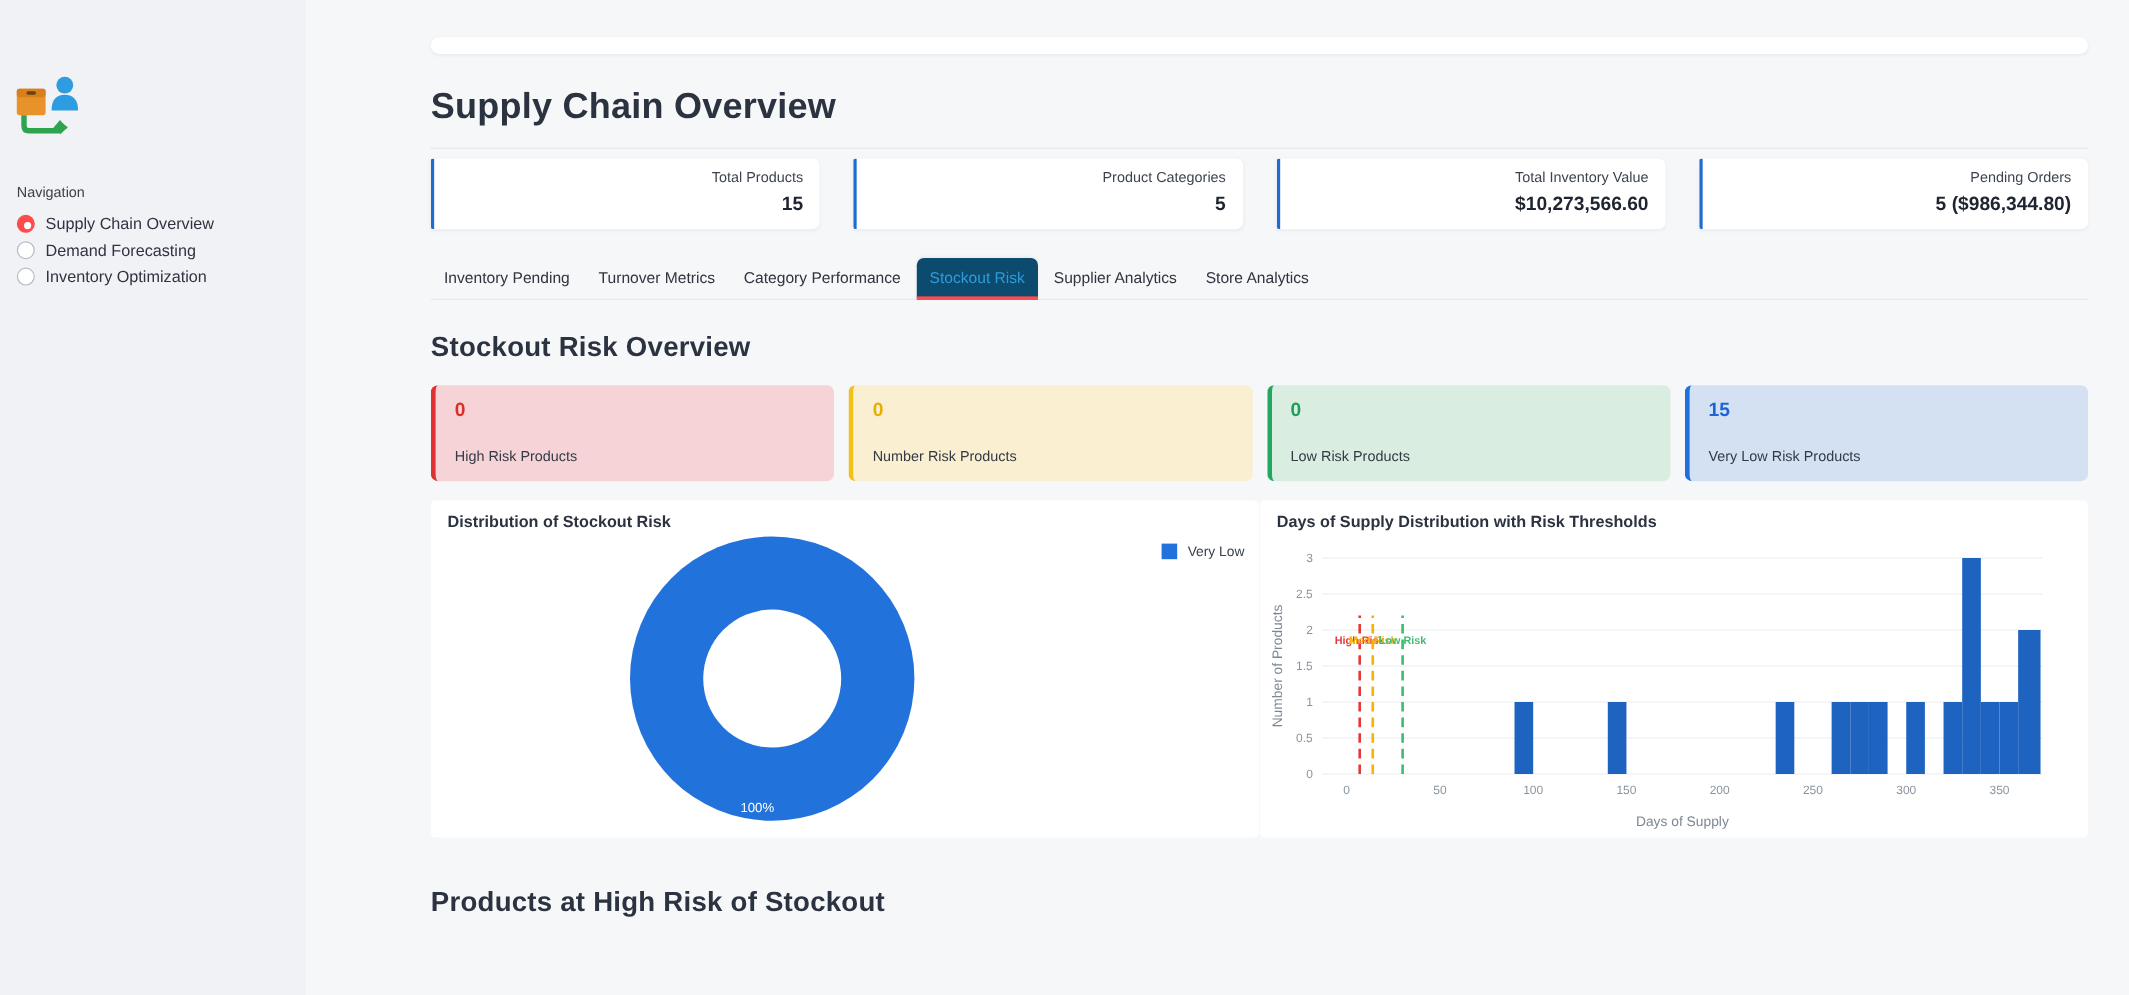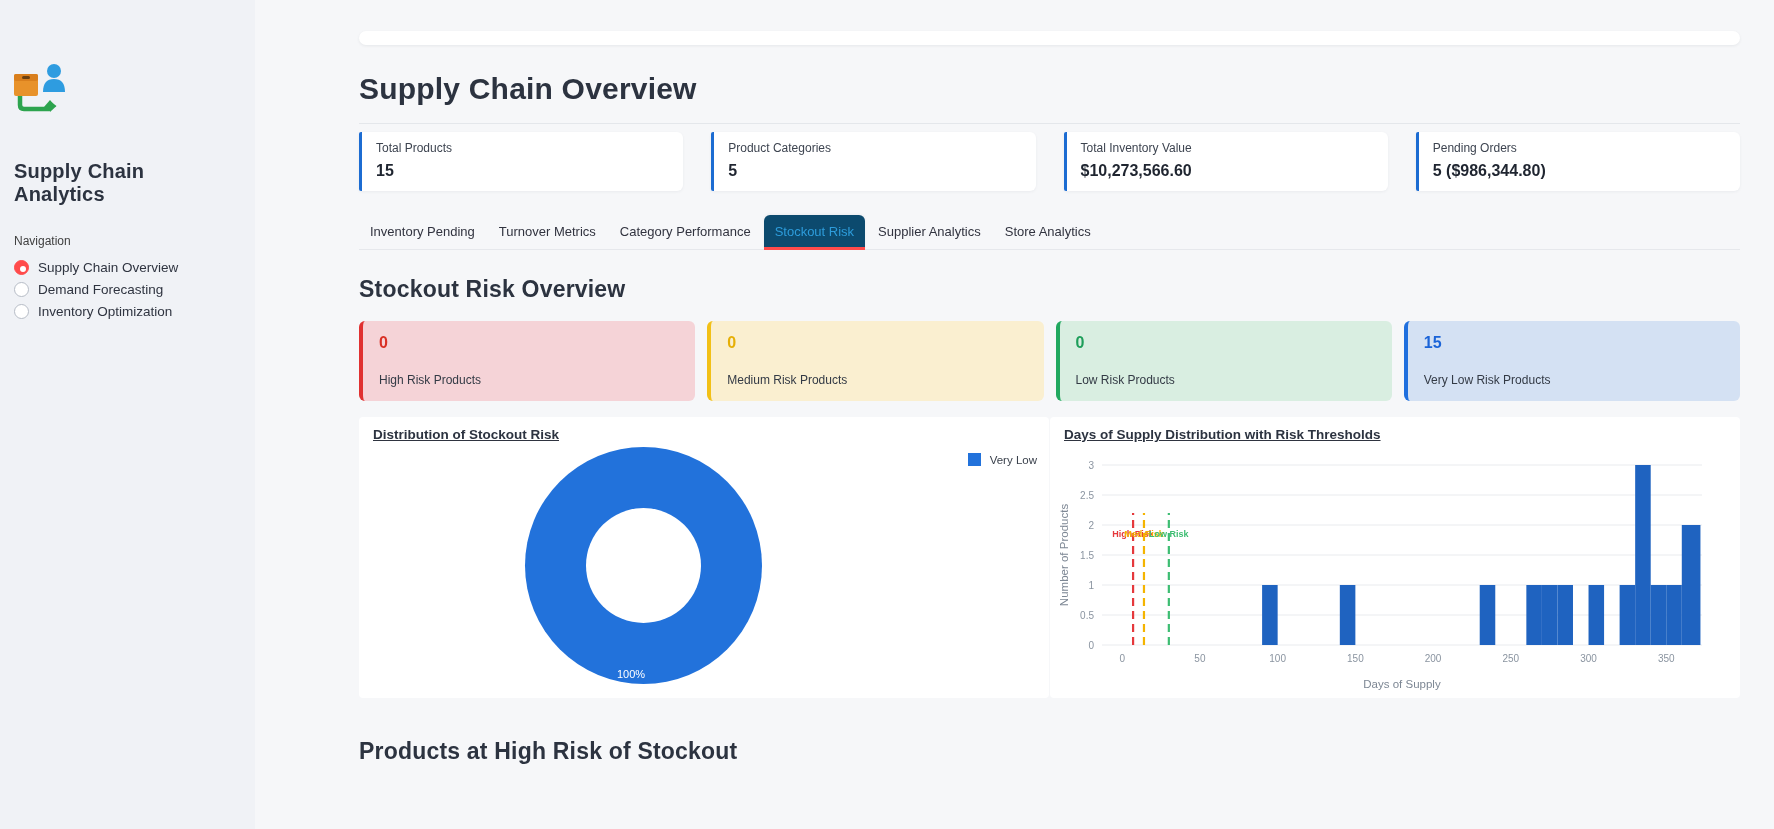--- a/index.html
+++ b/index.html
@@ -34,21 +34,21 @@
   .nav-text { font-size:13.5px; color:#2f3440; }
   
   .main { margin-left:255px; padding:0 34px 30px 104px; }
   .topbar {
     height:14px; background:#fff; border-radius:8px; margin-top:31px;
     box-shadow:0 1px 3px rgba(40,50,70,.08);
   }
   h1 { font-size:30px; font-weight:700; color:#2c3340; margin-top:27px; letter-spacing:.2px; }
   .divider { border-top:1px solid #e4e7eb; margin-top:17px; }
   
-  .metrics { display:grid; grid-template-columns:repeat(4,1fr); gap:28px; margin-top:8px; }
+  .metrics { display:grid; grid-template-columns:repeat(4,1fr); gap:28px; margin-top:8px;text-align:right; }
   .metric {
     background:#fff; border-left:3px solid #1c6cd2; border-radius:2px 6px 6px 2px;
     padding:9px 14px 11px; box-shadow:0 1px 3px rgba(40,50,70,.06);
   }
   .metric-label { font-size:12px; color:#3d4450; }
   .metric-value { font-size:16px; font-weight:700; color:#1f2530; margin-top:7px; }
   
   .tabs { display:flex; gap:2px; margin-top:24px; border-bottom:1px solid #e6e8ec; align-items:flex-end; }
   .tab { padding:9px 11px 10px; font-size:13px; color:#31333f; cursor:pointer; white-space:nowrap; }
   .tab.active {
@@ -60,21 +60,21 @@
   }
   h2 { font-size:23px; font-weight:700; color:#2c3340; letter-spacing:.2px; }
   .sec-risk-overview { margin-top:26px; }
   
   .risk-cards { display:grid; grid-template-columns:repeat(4,1fr); gap:12px; margin-top:18px; }
   .risk-card { border-left:4px solid; border-radius:6px; padding:13px 16px 14px; min-height:67px; }
   .risk-value { font-size:16px; font-weight:700; }
   .risk-label { font-size:12px; color:#333a45; margin-top:21px; }
   
   .chart-heads { display:grid; grid-template-columns:1fr 1fr; gap:13px; margin-top:30px; }
-  .charts { display:grid; grid-template-columns:1fr 1fr; gap:1px; margin-top:16px;text-decoration:underline; }
+  .charts { display:grid; grid-template-columns:1fr 1fr; gap:1px; margin-top:16px; }
   .chart-card {
     background:#fff; border-radius:4px; height:281px; padding:10px 14px;
     position:relative; overflow:hidden;
   }
   .chart-title { font-size:13.5px; font-weight:700; color:#2c3340; }
   
   .donut {
     position:absolute; left:166px; top:30px; width:237px; height:237px;
     border-radius:50%;
   }
@@ -105,21 +105,20 @@
   <svg class="logo" viewBox="0 0 64 58">
     <rect x="2" y="12" width="24" height="22" rx="2" fill="#e8922a"></rect>
     <rect x="2" y="12" width="24" height="7" rx="2" fill="#d97f1d"></rect>
     <rect x="10" y="14" width="8" height="3" rx="1.5" fill="#6b4010"></rect>
     <circle cx="42" cy="9" r="7" fill="#2e9ce0"></circle>
     <path d="M31 30 q0-13 11-13 q11 0 11 13 z" fill="#2e9ce0"></path>
     <path d="M8 34 v9 q0 4 4 4 h26" fill="none" stroke="#2da44e" stroke-width="4.5"></path>
     <path d="M38 49 l0 -11 l-6.5 6 z" fill="#2da44e" transform="rotate(180 38 44)"></path>
     <path d="M38 38 l6 7 l-12 0 z" fill="#2da44e"></path>
   </svg>
-  <div class="sb-title">Supply Chain Analytics</div>
   <div class="nav-label">Navigation</div>
   <div class="nav-list">
     <div class="nav-item selected">
       <span class="radio"></span>
       <span class="nav-text">Supply Chain Overview</span>
     </div>
     <div class="nav-item">
       <span class="radio"></span>
       <span class="nav-text">Demand Forecasting</span>
     </div>
@@ -166,21 +165,21 @@
 
   <h2 class="sec-risk-overview">Stockout Risk Overview</h2>
 
   <div class="risk-cards">
     <div class="risk-card" style="background: rgb(245, 211, 215); border-left-color: rgb(224, 49, 49);">
       <div class="risk-value" style="color: rgb(217, 48, 37);">0</div>
       <div class="risk-label">High Risk Products</div>
     </div>
     <div class="risk-card" style="background: rgb(250, 239, 208); border-left-color: rgb(242, 192, 23);">
       <div class="risk-value" style="color: rgb(230, 175, 6);">0</div>
-      <div class="risk-label">Medium Risk Products</div>
+      <div class="risk-label">Number Risk Products</div>
     </div>
     <div class="risk-card" style="background: rgb(217, 238, 225); border-left-color: rgb(33, 168, 95);">
       <div class="risk-value" style="color: rgb(30, 158, 90);">0</div>
       <div class="risk-label">Low Risk Products</div>
     </div>
     <div class="risk-card" style="background: rgb(212, 225, 243); border-left-color: rgb(31, 111, 222);">
       <div class="risk-value" style="color: rgb(27, 100, 216);">15</div>
       <div class="risk-label">Very Low Risk Products</div>
     </div>
   </div>

